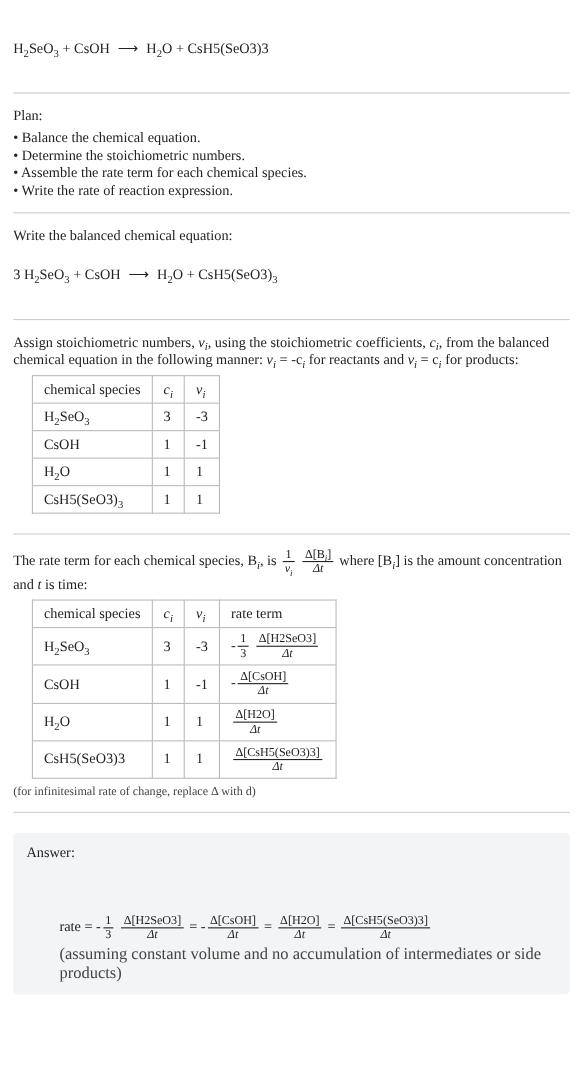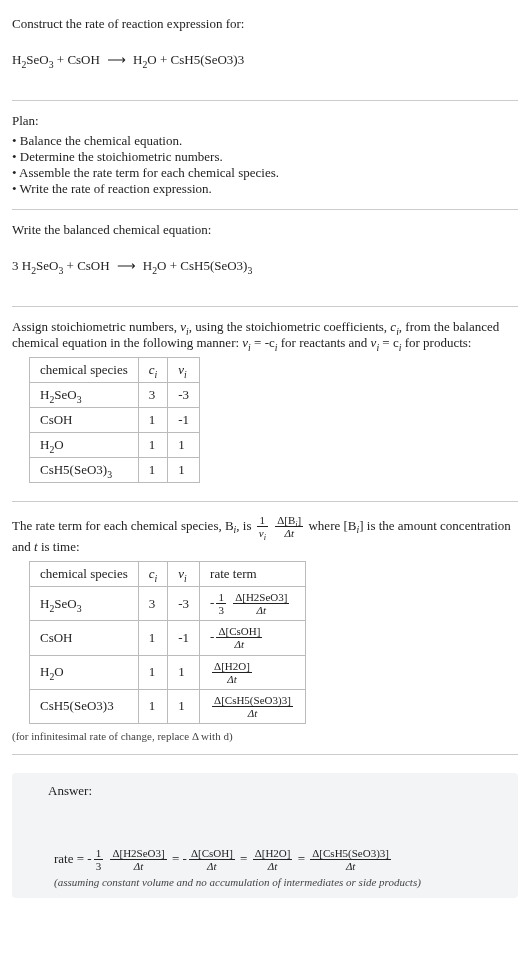--- a/index.html
+++ b/index.html
@@ -64,57 +64,54 @@
     padding: 0 2px;
   }
   .answer-box {
     background: #f2f4f6;
     border-radius: 4px;
     padding: 10px 12px;
     margin-top: 6px;
   }
   .answer-label {
     margin-bottom: 4px;
-    margin-left: 24px;
   }
   .indent {
     padding-left: 30px;
     margin-top: 48px;
   }
   .note {
     font-size: 11px;
     color: #444;
     margin-top: 4px;
   }
   .assume {
-    font-size: 11px;
+    font-size: 15px;
     color: #444;
     padding-left: 30px;
     margin-top: 4px;
-    font-style: italic;
   }
   .plan-list {
     margin: 4px 0 0 0;
     padding: 0;
     list-style: none;
   }
   .plan-list li::before {
     content: "• ";
   }
   .eqline {
     margin: 20px 0;
   }
   .ital { font-style: italic; }
   .rate-cell { white-space: nowrap; }
 </style>
 </head>
 <body>
 
 <div class="section">
-  <div>Construct the rate of reaction expression for:</div>
   <div class="eqline">
     <span>
       <span>H</span><span class="sub">2</span><span>SeO</span><span class="sub">3</span>
     </span>
     <span> + </span>
     <span>CsOH</span>
     <span class="arrow">⟶</span>
     <span>
       <span>H</span><span class="sub">2</span><span>O</span>
     </span>

